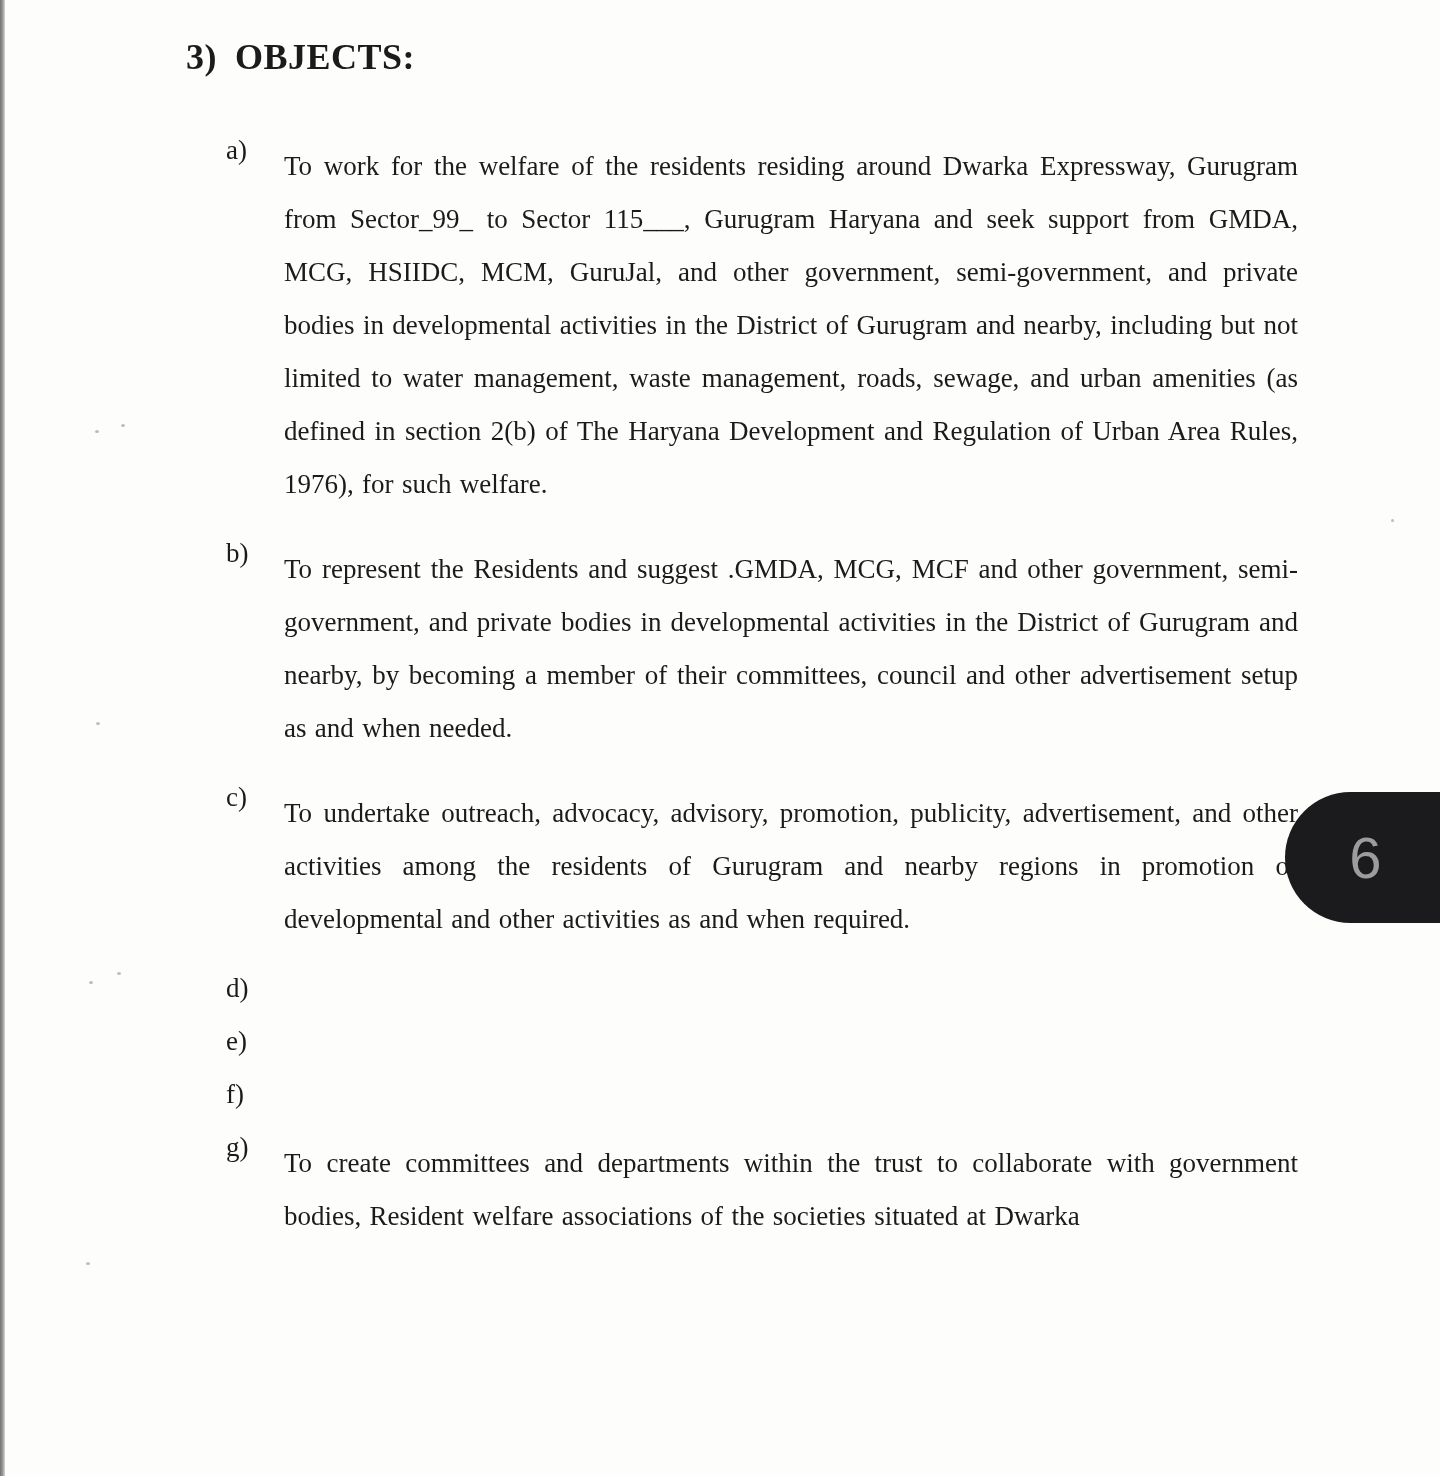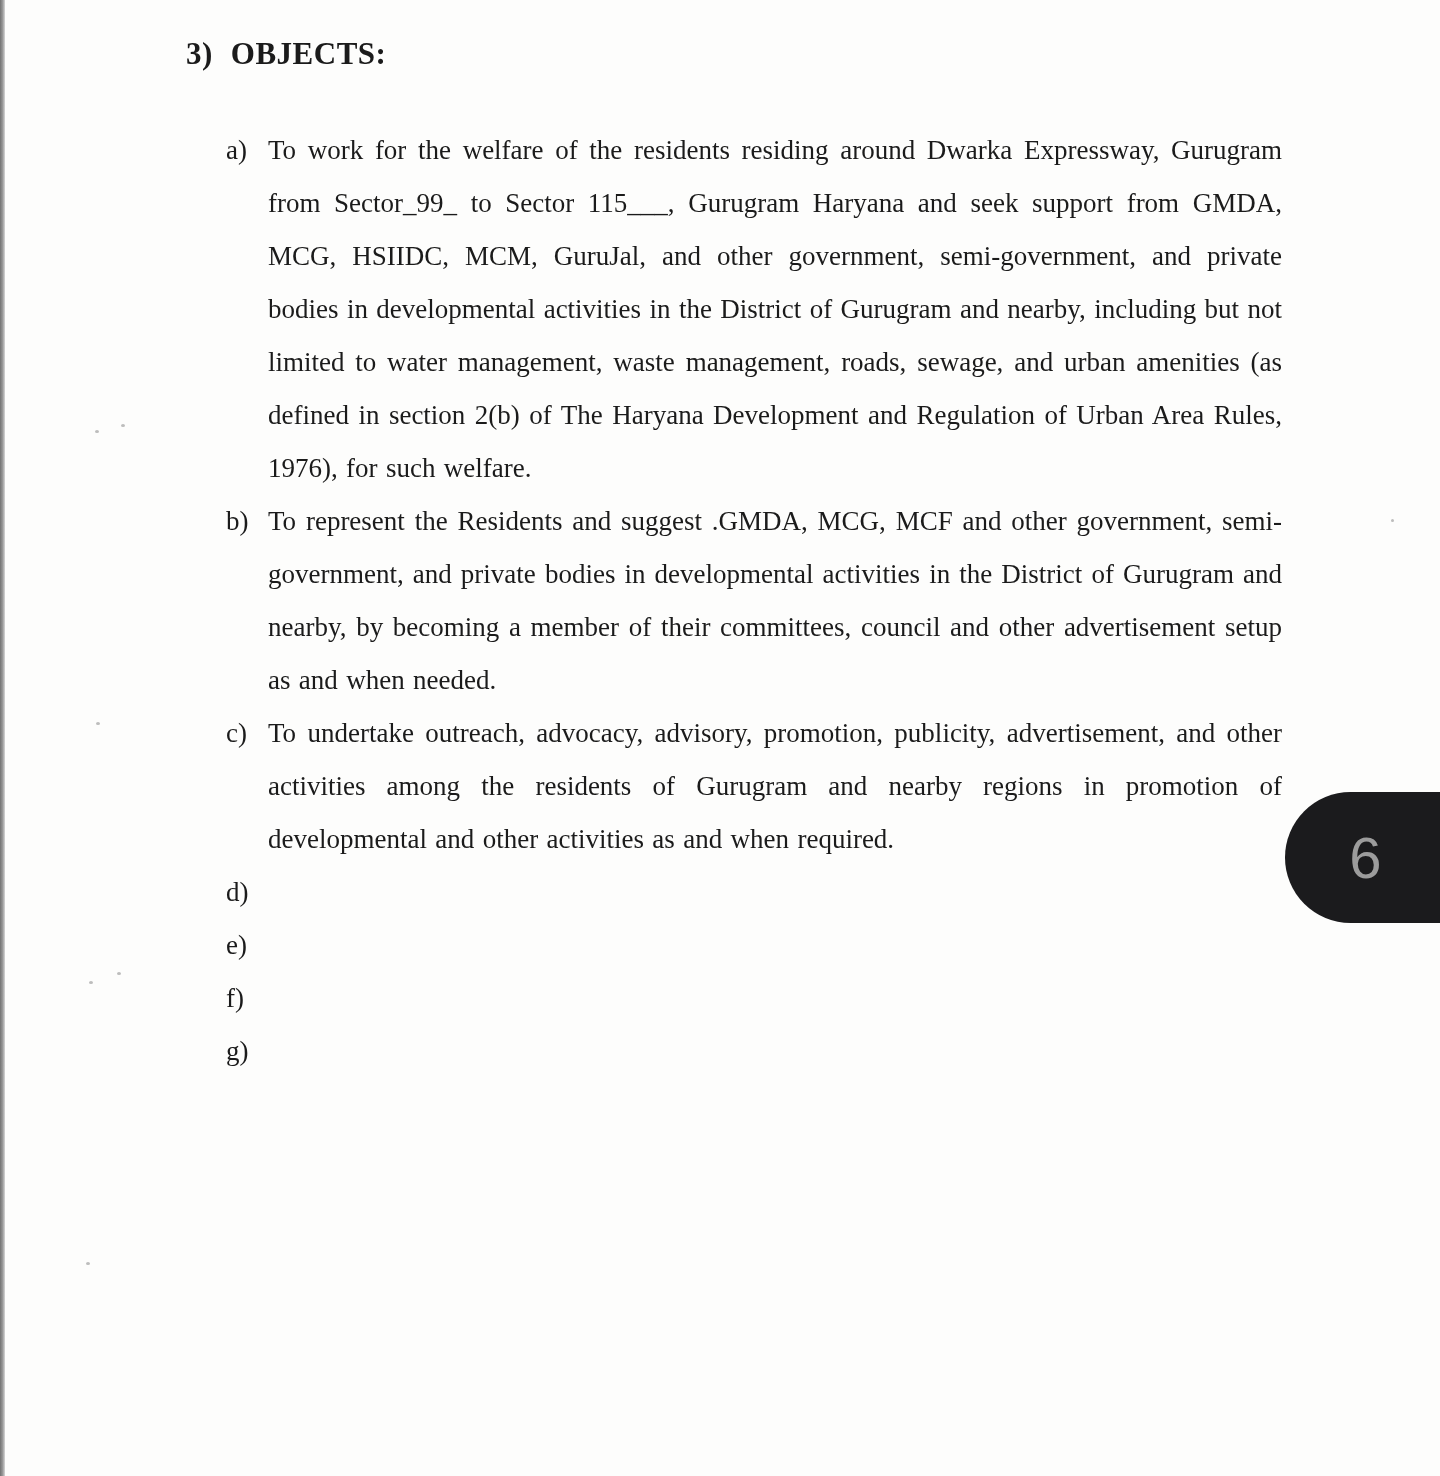--- a/index.html
+++ b/index.html
@@ -18,21 +18,21 @@
   .scan-edge {
     position: absolute;
     left: 0; top: 0;
     width: 5px; height: 100%;
     background: linear-gradient(to right, #727272 0%, #9b9b9b 55%, #d8d8d8 100%);
   }
   .heading {
     position: absolute;
     left: 186px;
     top: 36px;
-    font-size: 31px;
+    font-size: 36px;
     font-weight: 700;
     letter-spacing: 0.5px;
     white-space: nowrap;
   }
   .heading .h-num {
     display: inline-block;
     margin-right: 18px;
   }
   .objects {
     position: absolute;
@@ -50,21 +50,21 @@
   .i-label {
     flex: none;
     width: 42px;
     margin-left: 226px;
     font-size: 27px;
     line-height: 53px;
   }
   .i-text {
     flex: none;
     width: 1014px;
-    margin: 0;
+    margin: 16px;
     font-size: 27px;
     line-height: 53px;
     text-align: justify;
     word-spacing: 0.06em;
   }
   .page-tab {
     position: absolute;
     left: 1285px;
     top: 792px;
     width: 155px;
@@ -121,20 +121,21 @@
     <span class="i-label">d)</span>
   </li>
   <li>
     <span class="i-label">e)</span>
   </li>
   <li>
     <span class="i-label">f)</span>
   </li>
   <li>
     <span class="i-label">g)</span>
+    <p class="i-text">To create committees and departments within the trust to collaborate with government bodies, Resident welfare associations of the societies situated at Dwarka</p>
   </li>
 </ol>
 
 <div class="page-tab">
   <span class="pnum">6</span>
 </div>
 
 <div class="speck s1"></div>
 <div class="speck s2"></div>
 <div class="speck s3"></div>

